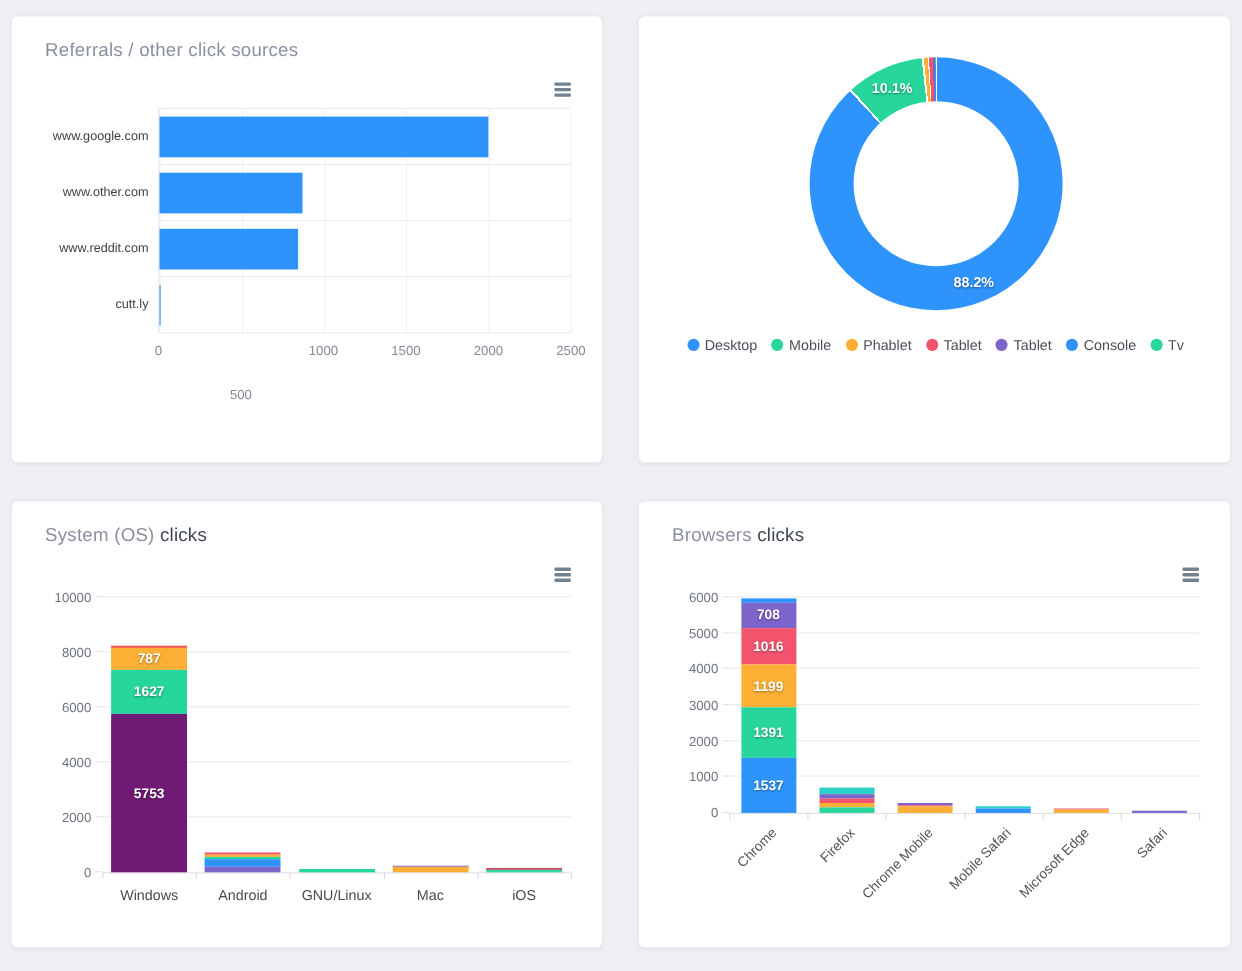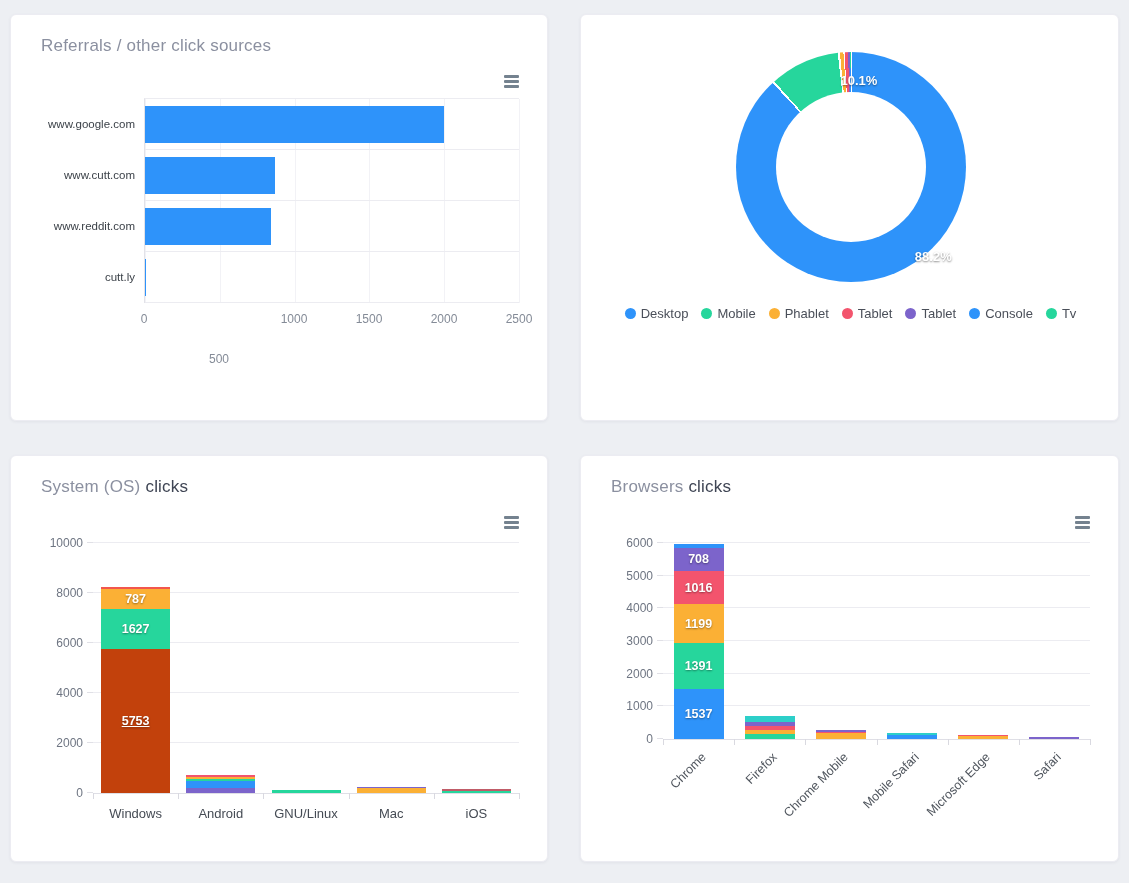--- a/index.html
+++ b/index.html
@@ -42,21 +42,21 @@
   .hlabel-col { position:absolute; left:0; width:93px; text-align:right; font-size:11.5px; color:#3c4249; }
   .hbar { height:37px; background:#2e93fa; position:relative; z-index:1; }
   .hx-labels { position:relative; height:26px; margin-left:103px; }
   .hx-labels span { position:absolute; top:9px; transform:translateX(-50%); font-size:12px; color:#848b97; }
 
   
   .donut-wrap { width:230px; height:230px; margin:16px auto 0; position:relative; }
   .donut { width:230px; height:230px; border-radius:50%; position:relative; }
   .donut::after { content:""; position:absolute; inset:40px; background:#fff; border-radius:50%; }
   .pie-label { position:absolute; transform:translate(-50%,-50%); color:#fff; font-weight:bold;
-               font-size:13px; text-shadow:0 1px 2px rgba(0,0,0,0.45); z-index:2;margin-left:48px; }
+               font-size:13px; text-shadow:0 1px 2px rgba(0,0,0,0.45); z-index:2; }
   .legend { margin-top:24px; display:flex; justify-content:center; flex-wrap:wrap;
             column-gap:13px; row-gap:4px; font-size:13px; color:#4a4f59; }
   .legend-item { display:inline-flex; align-items:center; cursor:pointer; }
   .legend-item .dot { width:11px; height:11px; border-radius:50%; margin-right:5px; }
 
   
   .vchart { display:flex; margin-top:46px; }
   .yaxis { width:52px; position:relative; }
   .yaxis span { position:absolute; right:10px; font-size:12px; color:#6e7582; transform:translateY(50%); }
   .ytick { position:absolute; right:0; width:6px; border-top:1px solid #e0e0e6; }
@@ -94,21 +94,21 @@
           <div class="vgrid" style="left: 20%;"></div>
           <div class="vgrid" style="left: 40%;"></div>
           <div class="vgrid" style="left: 60%;"></div>
           <div class="vgrid" style="left: 80%;"></div>
           <div class="vgrid" style="left: 100%;"></div>
           <div class="hrow">
             <div class="hlabel-col" style="left: -103px;">www.google.com</div>
             <div class="hbar" style="width: 80%; background: rgb(46, 147, 250);"></div>
           </div>
           <div class="hrow">
-            <div class="hlabel-col" style="left: -103px;">www.cutt.com</div>
+            <div class="hlabel-col" style="left: -103px;">www.other.com</div>
             <div class="hbar" style="width: 34.64%; background: rgb(46, 147, 250);"></div>
           </div>
           <div class="hrow">
             <div class="hlabel-col" style="left: -103px;">www.reddit.com</div>
             <div class="hbar" style="width: 33.72%; background: rgb(46, 147, 250);"></div>
           </div>
           <div class="hrow">
             <div class="hlabel-col" style="left: -103px;">cutt.ly</div>
             <div class="hbar" style="width: 0.2%; background: rgb(46, 147, 250);"></div>
           </div>
@@ -192,21 +192,21 @@
           </div>
           <div class="plot" style="height: 250px;">
             <div class="hgrid" style="bottom: 20%;"></div>
             <div class="hgrid" style="bottom: 40%;"></div>
             <div class="hgrid" style="bottom: 60%;"></div>
             <div class="hgrid" style="bottom: 80%;"></div>
             <div class="hgrid" style="bottom: 100%;"></div>
             <div class="slots">
               <div class="slot">
                 <div class="sbar" style="width: 69px;">
-                  <div class="seg" style="height: 57.53%; background: #c2410c; text-decoration: underline;">5753</div>
+                  <div class="seg" style="height: 57.53%; background: #701a75;">5753</div>
                   <div class="seg" style="height: 16.27%; background: rgb(38, 214, 156);">1627</div>
                   <div class="seg" style="height: 7.87%; background: rgb(251, 176, 53);">787</div>
                   <div class="seg" style="height: 0.6%; background: rgb(242, 86, 77);"></div>
                 </div>
               </div>
               <div class="slot">
                 <div class="sbar" style="width: 69px;">
                   <div class="seg" style="height: 2%; background: rgb(124, 100, 203);"></div>
                   <div class="seg" style="height: 2.8%; background: rgb(46, 147, 250);"></div>
                   <div class="seg" style="height: 0.8%; background: rgb(38, 214, 156);"></div>

